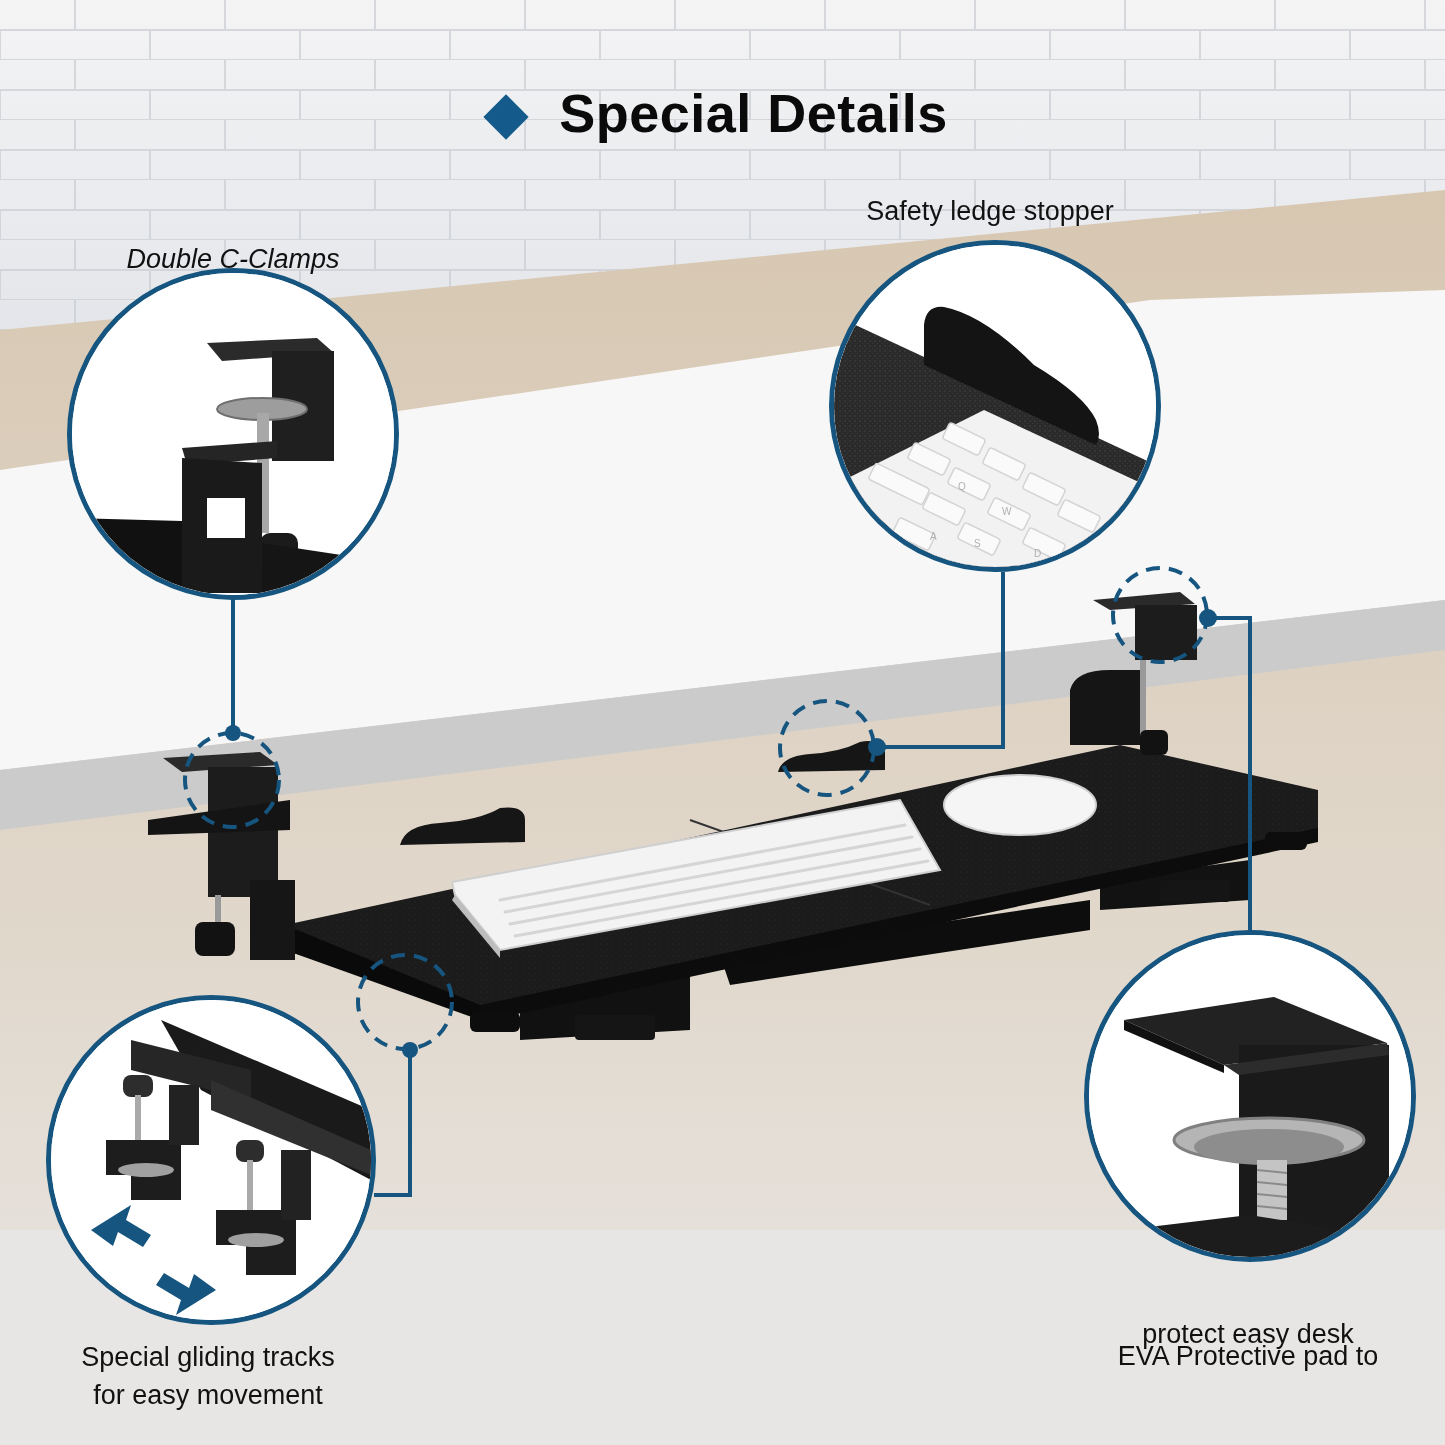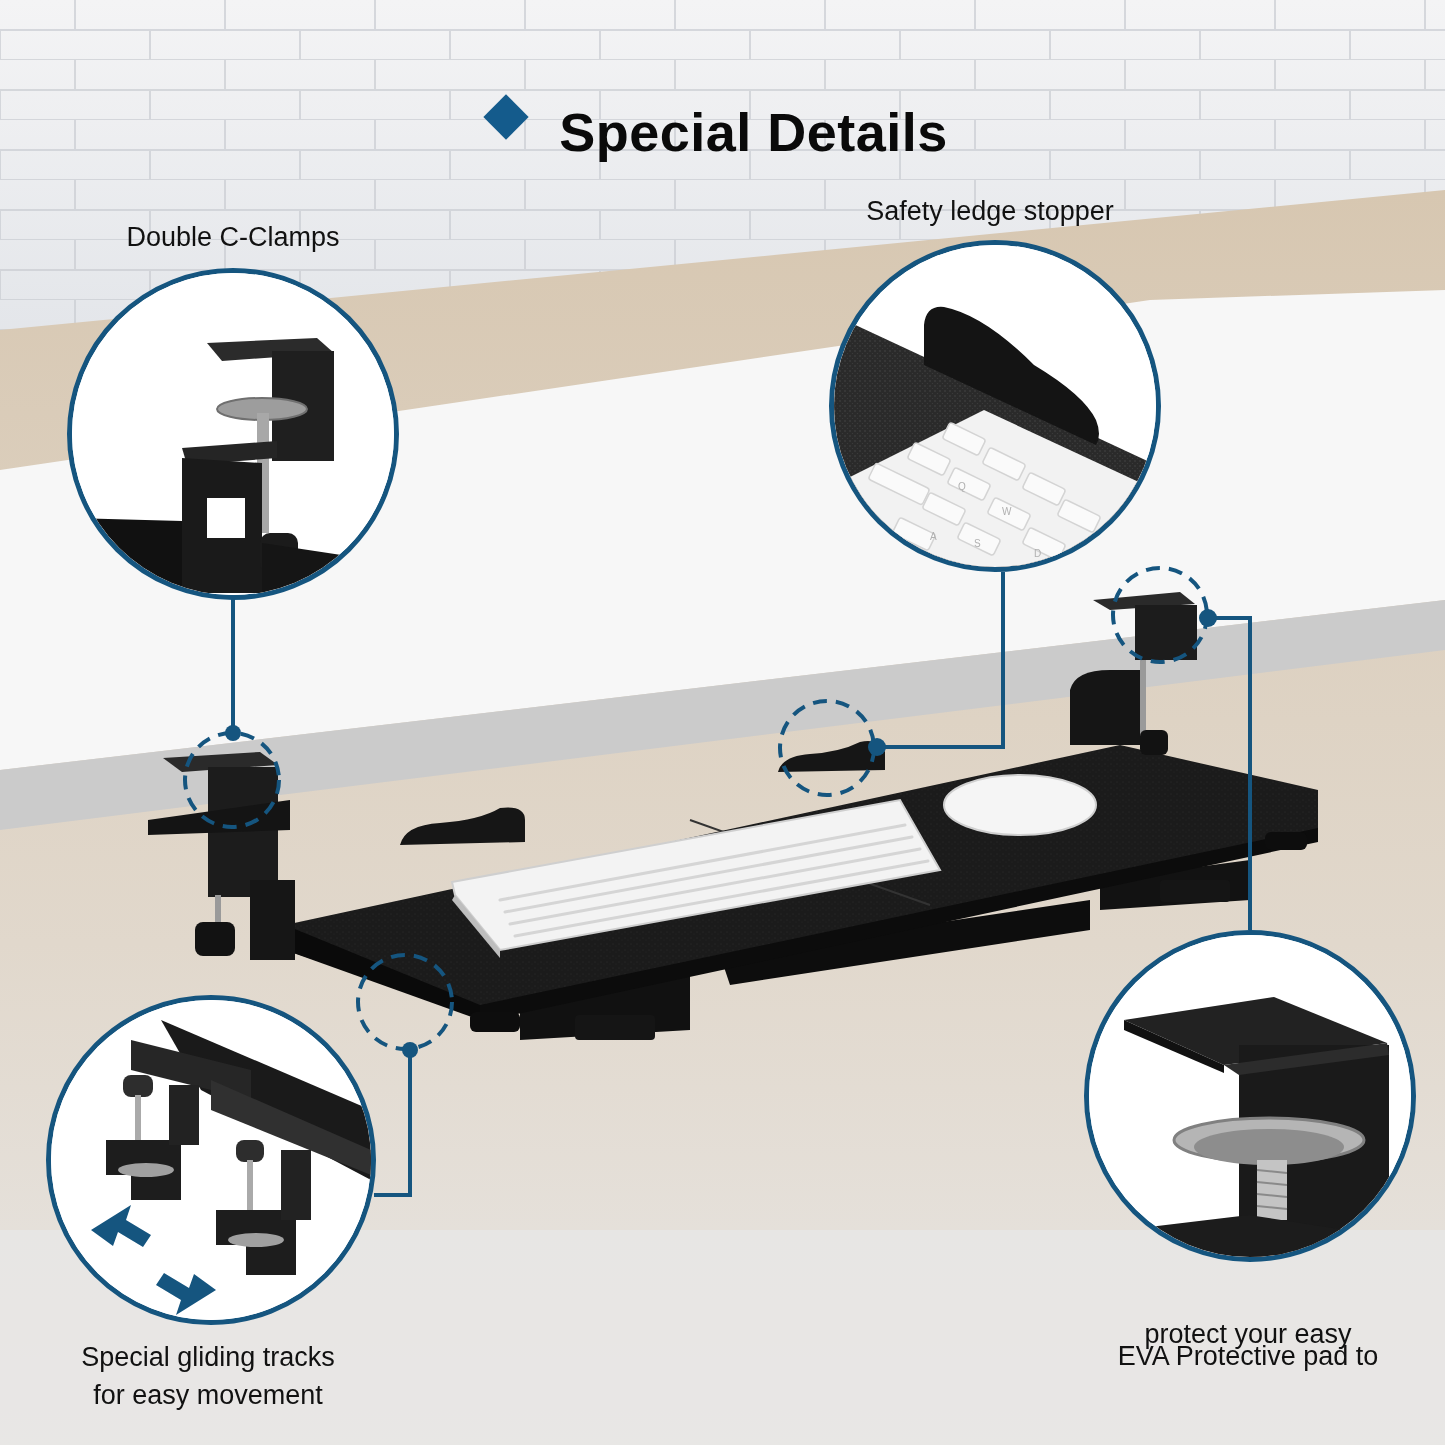--- a/index.html
+++ b/index.html
@@ -1,18 +1,18 @@
 <!DOCTYPE html>
 <html><head>
 <meta charset="utf-8">
 <style>
   html,body{margin:0;padding:0;}
   body{width:1445px;height:1445px;position:relative;overflow:hidden;background:#e6e5e4;font-family:"Liberation Sans",sans-serif;}
   .layer{position:absolute;left:0;top:0;width:1445px;height:1445px;}
-  .title{position:absolute;left:0;top:82px;width:1445px;text-align:center;font-weight:bold;font-size:54px;color:#0a0a0a;letter-spacing:0.5px;margin-top:19px;}
+  .title{position:absolute;left:0;top:82px;width:1445px;text-align:center;font-weight:bold;font-size:54px;color:#0a0a0a;letter-spacing:0.5px;}
   .title .txt{display:inline-block;margin-left:62px;}
   .diamond{position:absolute;left:490px;top:101px;width:32px;height:32px;background:#145b8c;transform:rotate(45deg);}
   .label{position:absolute;font-size:27px;color:#111;text-align:center;line-height:38px;white-space:nowrap;}
   .circle{position:absolute;border-radius:50%;border:5px solid #15557f;background:#fff;overflow:hidden;box-sizing:border-box;}
 </style>
 </head>
 <body>
 
 <svg class="layer" viewBox="0 0 1445 1445" xmlns="http://www.w3.org/2000/svg">
   <defs>
@@ -116,28 +116,28 @@
     <circle cx="233" cy="733" r="8"></circle>
     <circle cx="877" cy="747" r="9"></circle>
     <circle cx="1208" cy="618" r="9"></circle>
     <circle cx="410" cy="1050" r="8"></circle>
   </g>
 </svg>
 
 <div class="diamond"></div>
 <div class="title"><span class="txt">Special Details</span></div>
 
-<div class="label" style="left:88px;top:218px;width:290px;">Double C-Clamps</div>
+<div class="label" style="left:88px;top:240px;width:290px;font-style:italic;">Double C-Clamps</div>
 <div class="label" style="left:830px;top:192px;width:320px;">Safety ledge stopper</div>
 
 <div class="label" style="left:28px;top:1338px;width:360px;">Special gliding tracks</div>
 <div class="label" style="left:28px;top:1376px;width:360px;text-align:center;">for easy movement</div>
 
 <div class="label" style="left:1068px;top:1337px;width:360px;">EVA Protective pad to</div>
-<div class="label" style="left:1068px;top:1315px;width:360px;">protect your easy</div>
+<div class="label" style="left:1068px;top:1315px;width:360px;">protect easy desk</div>
 
 <div class="circle" style="left:67px;top:268px;width:332px;height:332px;">
   <svg width="322" height="322" viewBox="0 0 322 322">
     <rect width="322" height="322" fill="#fff"></rect>
     <polygon points="135,70 245,65 262,80 150,88" fill="#2b2b2b"></polygon>
     <rect x="200" y="78" width="62" height="110" fill="#1f1f1f"></rect>
     <ellipse cx="190" cy="136" rx="45" ry="11" fill="#9d9d9d" stroke="#6f6f6f" stroke-width="2"></ellipse>
     <rect x="185" y="140" width="12" height="120" fill="#a8a8a8"></rect>
     <polygon points="110,175 205,168 205,185 115,192" fill="#252525"></polygon>
     <path d="M110,185 L110,320 L190,320 L190,190 Z" fill="#1a1a1a"></path>

